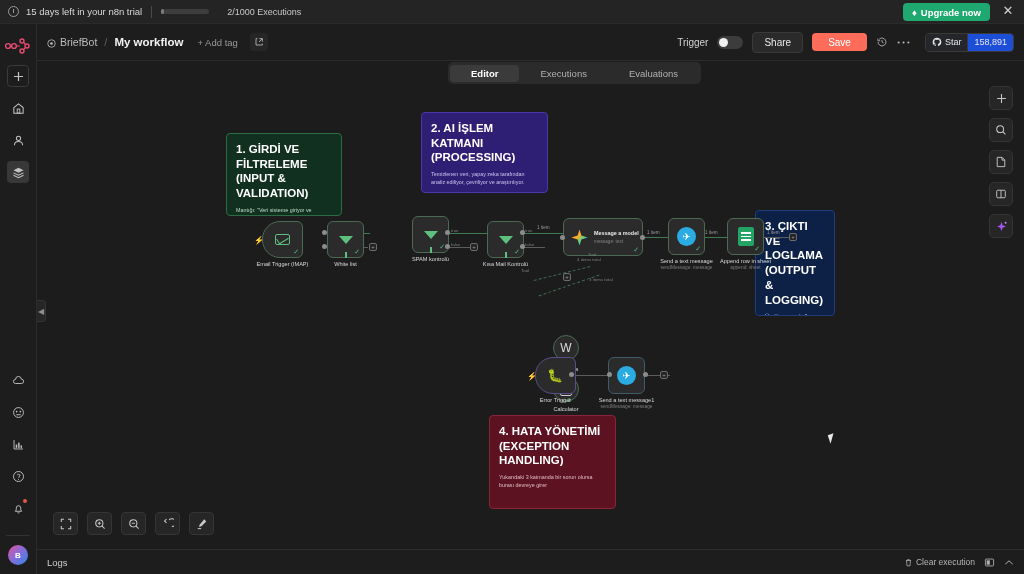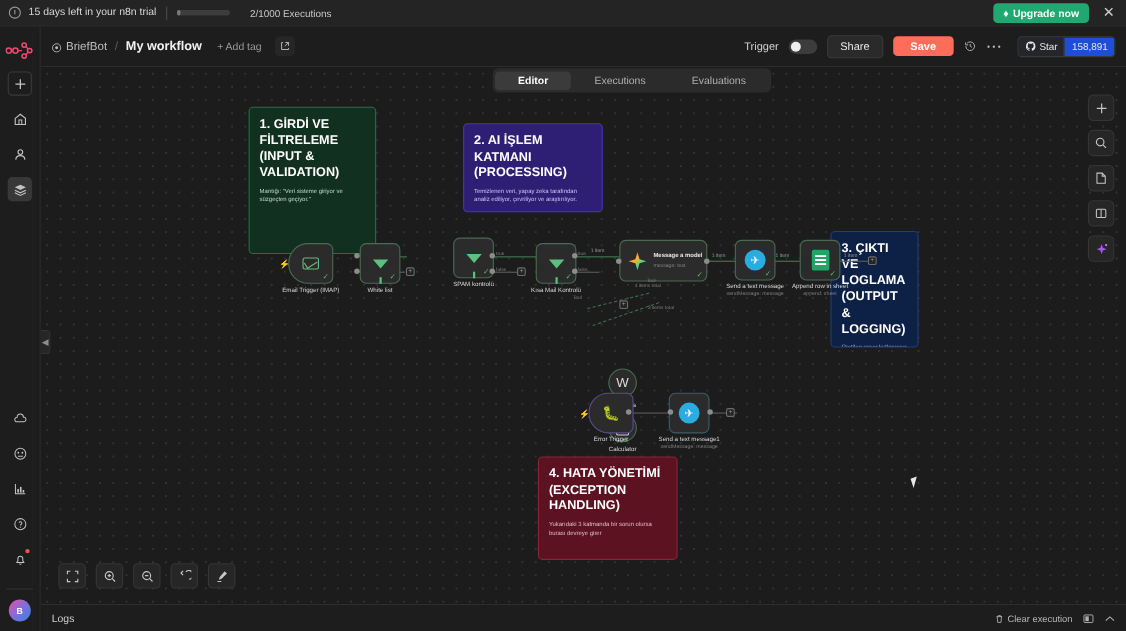--- a/index.html
+++ b/index.html
@@ -80,21 +80,21 @@
   .toggle {
     width: 26px; height: 13px; border-radius: 7px; background: #3c3c3c;
     position: relative; cursor: pointer;
   }
   .toggle .knob { position:absolute; left:2px; top:2px; width:9px;height:9px;border-radius:50%;background:#f0f0f0;}
   .btn-share {
     background: #2a2a2a; border: 1px solid #3a3a3a; color: #e8e8e8;
     font-size: 10px; height: 21px; padding: 0 11px; border-radius: 4px; cursor:pointer;
   }
   .btn-save {
-    background: #ff6d5a; color: #fff; font-size: 10px; font-weight: 700;
+    background: #ff6d5a; color: #fff; font-size: 10px; font-weight: 400;
     height: 18px; padding: 0 16px; border-radius: 4px; border:none; cursor:pointer;
   }
   .hdr-plain-icon { color:#b5b5b5; cursor:pointer; display:flex;align-items:center; }
   .star-widget { display:flex; align-items:stretch; height: 19px; border:1px solid #3a3a3a;
      border-radius:4px; overflow:hidden; margin-left:6px; }
   .star-left { background:#24262b; display:flex;align-items:center;gap:3px;padding:0 6px;
      font-size:9px; color:#e6e6e6; cursor:pointer;}
   .star-count { background:#1d4ed8; display:flex;align-items:center;padding:0 6px;
      font-size:9px; color:#e6e6e6; border-left:1px solid #3a3a3a;}
 
@@ -381,21 +381,21 @@
   </div>
 
   <div class="tabbar">
     <div class="tab active">Editor</div>
     <div class="tab">Executions</div>
     <div class="tab">Evaluations</div>
   </div>
 
   <div class="canvas">
 
-    <div class="sticky sticky-green" style="left:189px; top:36px; width:116px; height:134px;">
+    <div class="sticky sticky-green" style="left:189px; top:72px; width:116px; height:83px;">
       <div class="sticky-title">1. GİRDİ VE FİLTRELEME (INPUT &amp; VALIDATION)</div>
       <div class="sticky-body">Mantığı: "Veri sisteme giriyor ve süzgeçten geçiyor."</div>
     </div>
 
     <div class="sticky sticky-purple" style="left:384px; top:51px; width:127px; height:81px;">
       <div class="sticky-title">2. AI İŞLEM KATMANI (PROCESSING)</div>
       <div class="sticky-body">Temizlenen veri, yapay zeka tarafından analiz ediliyor, çevriliyor ve araştırılıyor.</div>
     </div>
 
     <div class="sticky sticky-blue" style="left:718px; top:149px; width:80px; height:106px;">

